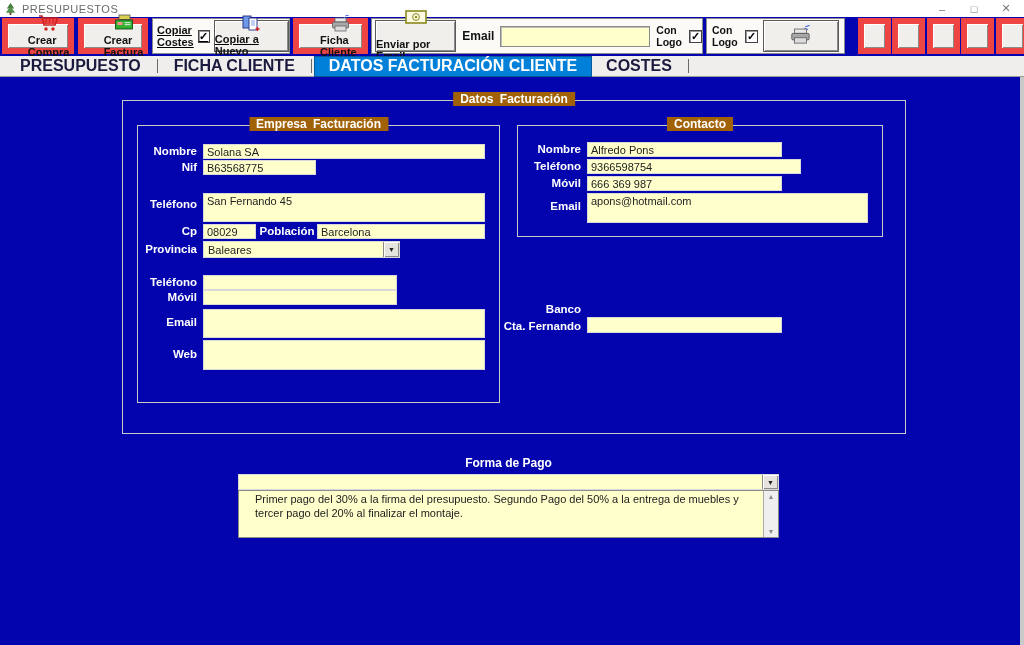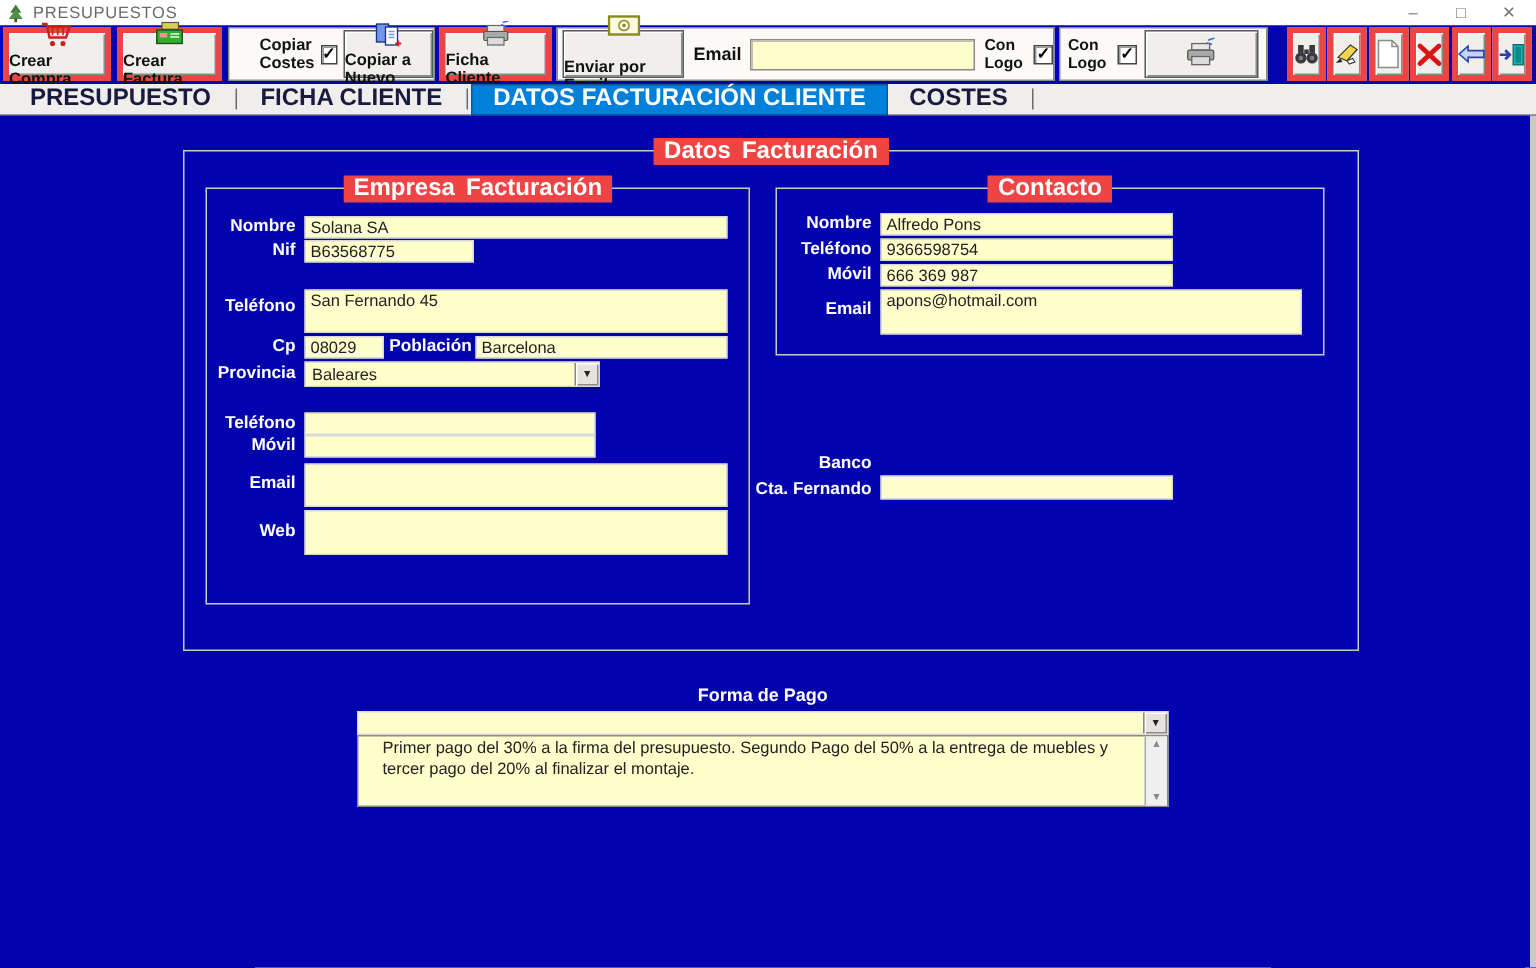--- a/index.html
+++ b/index.html
@@ -8,41 +8,41 @@
 
   
   .titlebar { position:absolute; top:0; left:0; width:1024px; height:17px; background:#ffffff; display:flex; align-items:center; }
   .titlebar .app-icon { margin-left:4px; display:flex; }
   .titlebar .title { margin-left:5px; font-size:11px; color:#6b6b6b; letter-spacing:0.5px; }
   .win-ctrls { position:absolute; right:2px; top:0; height:17px; display:flex; }
   .win-ctl { width:32px; height:17px; display:flex; align-items:center; justify-content:center; font-size:11px; color:#777; cursor:default; }
 
   
   .toolbar { position:absolute; top:17px; left:0; width:1024px; height:39px; background:#0404B0; }
-  .tb-raised { background:#f1efec; border:4px solid #ef4444; box-shadow:inset 1px 1px 0 #ffffff, inset -1px -1px 0 #8a8a8a; }
+  .tb-raised { background:#f1efec; border:6px solid #ef4444; box-shadow:inset 1px 1px 0 #ffffff, inset -1px -1px 0 #8a8a8a;padding-left:21px; }
   .tb-btn { position:absolute; top:1px; height:36px; display:flex; flex-direction:column; align-items:center; justify-content:center; gap:0px; font-size:11px; font-weight:bold; color:#111; cursor:pointer; }
   .tb-panel { position:absolute; top:1px; height:36px; background:#fbfaf7; border:1px solid #8a8a8a; display:flex; align-items:center; }
   .tb-inner-btn { background:#f1efec; border:1px solid #5a5a5a; box-shadow:inset 1px 1px 0 #ffffff, inset -1px -1px 0 #8a8a8a; height:32px; display:flex; flex-direction:column; align-items:center; justify-content:center; font-size:11px; font-weight:bold; color:#111; cursor:pointer; }
   .tb-label { font-size:11px; font-weight:bold; color:#111; line-height:12px; }
   .checkbox { width:13px; height:13px; background:#ffffff; border:1px solid #444; box-shadow:inset 1px 1px 0 #9a9a9a; display:flex; align-items:center; justify-content:center; font-size:11px; font-weight:bold; color:#000; line-height:11px; cursor:pointer; }
   .email-input { width:153px; height:21px; background:#FFFFCC; border:1px solid #8a8a8a; box-shadow:inset 1px 1px 0 #bdbdbd; font-size:11px; padding:0 3px; color:#222; font-family:"Liberation Sans",sans-serif; }
   .icon-strip { position:absolute; top:1px; left:858px; width:164px; height:36px; display:flex; gap:1.4px; }
   .icon-btn { width:26px; height:36px; display:flex; align-items:center; justify-content:center; cursor:pointer; }
 
   
   .tabbar { position:absolute; top:56px; left:0; width:1024px; height:21px; background:#f0eeec; border-bottom:1px solid #9a9a9a; display:flex; align-items:center; }
   .tab { height:21px; display:flex; align-items:center; padding:0 14px; font-size:16px; font-weight:bold; color:#1a1a3e; cursor:pointer; white-space:nowrap; }
   .tab.active { background:#0080D8; color:#ffffff; border:1px solid #0a5a9a; }
   .tab-sep { width:1px; height:14px; background:#6a6a6a; margin:0 2px; }
 
   
   .main { position:absolute; top:77px; left:0; width:1024px; height:568px; background:#0404AE; }
   .right-edge { position:absolute; top:0; left:1020px; width:4px; height:568px; background:#c9c9c9; }
   .grp { position:absolute; border:1px solid #c9c9c9; }
-  .grp .legend { position:absolute; top:-9px; left:50%; transform:translateX(-50%); background:#ef4444; padding:0 7px; color:#ffffff; font-weight:bold; font-size:16px; white-space:nowrap; word-spacing:3px; }
+  .grp .legend { position:absolute; top:-9px; left:50%; transform:translateX(-50%); background:#a16207; padding:0 7px; color:#ffffff; font-weight:bold; font-size:12px; white-space:nowrap; word-spacing:3px; }
   .lbl { position:absolute; color:#ffffff; font-weight:bold; font-size:11.5px; text-align:right; white-space:nowrap; }
   .fld { position:absolute; background:#FFFFCC; border:1px solid #d8d8d8; font-size:11px; color:#222; padding:0 3px; font-family:"Liberation Sans",sans-serif; }
   input.fld { outline:none; }
   .fld.multi { padding-top:1px; line-height:13px; overflow:hidden; }
   .combo { position:absolute; background:#FFFFCC; border:1px solid #d8d8d8; display:flex; align-items:center; }
   .combo .combo-val { flex:1; font-size:11px; color:#222; padding:0 4px; }
   .combo .combo-btn { width:16px; align-self:stretch; background:#e6e3de; border-left:1px solid #8a8a8a; box-shadow:inset 1px 1px 0 #fff, inset -1px -1px 0 #8a8a8a; display:flex; align-items:center; justify-content:center; font-size:7px; color:#222; cursor:pointer; }
   .fp-title { position:absolute; color:#ffffff; font-weight:bold; font-size:12px; text-align:center; }
   .ta { position:absolute; background:#FFFFCC; border:1px solid #8a8a8a; display:flex; }
   .ta .ta-text { flex:1; font-size:11px; color:#222; line-height:14px; padding:1px 3px; overflow:hidden; }
@@ -90,21 +90,21 @@
             <rect x="7" y="1" width="11" height="4.5" fill="#d8cf52" stroke="#555" stroke-width="0.8"></rect>
             <rect x="3.5" y="6" width="17" height="9" fill="#2fae2f" stroke="#1a4a1a" stroke-width="0.9"></rect>
             <rect x="5.5" y="8" width="5" height="3" fill="#ff9090"></rect>
             <rect x="12.5" y="8" width="6" height="1.3" fill="#bfe8bf"></rect>
             <rect x="12.5" y="10" width="6" height="1.3" fill="#bfe8bf"></rect>
           </svg>
       </span>
       <span>Crear Factura</span>
     </div>
 
-    <div class="tb-panel" style="left:152px; width:138px; gap:4px; padding-left:20px;">
+    <div class="tb-panel" style="left:152px; width:138px; gap:4px; padding-left:4px;text-decoration:underline;">
       <span class="tb-label" style="width:40px;">Copiar Costes</span>
       <span class="checkbox">
           <span>✓</span>
         </span>
       <div class="tb-inner-btn" style="width:82px;">
         <span>
           <svg width="20" height="16" viewBox="0 0 20 16">
               <rect x="2" y="1" width="8" height="12" fill="#6f97e8" stroke="#20307f" stroke-width="0.9"></rect>
               <rect x="8" y="3" width="8" height="12" fill="#ffffff" stroke="#20307f" stroke-width="0.9"></rect>
               <path d="M10 6 h4 M10 8 h4 M10 10 h4" stroke="#6f97e8" stroke-width="0.9"></path>
@@ -262,21 +262,21 @@
     <div class="fld multi" style="left:203px; top:263px; width:282px; height:30px;"></div>
 
     <div class="grp" style="left:517px; top:48px; width:366px; height:112px;">
       <span class="legend">Contacto</span>
     </div>
 
     <span class="lbl" style="left:480px; top:66px; width:101px;">Nombre</span>
     <input class="fld" style="left: 587px; top: 65px; width: 195px; height: 15px;" value="Alfredo Pons">
 
     <span class="lbl" style="left:480px; top:83px; width:101px;">Teléfono</span>
-    <input class="fld" style="left: 587px; top: 82px; width: 195px; height: 15px;" value="9366598754">
+    <input class="fld" style="left: 587px; top: 82px; width: 214px; height: 15px;" value="9366598754">
 
     <span class="lbl" style="left:480px; top:100px; width:101px;">Móvil</span>
     <input class="fld" style="left: 587px; top: 99px; width: 195px; height: 15px;" value="666 369 987">
 
     <span class="lbl" style="left:480px; top:123px; width:101px;">Email</span>
     <div class="fld multi" style="left:587px; top:116px; width:281px; height:30px;">apons@hotmail.com</div>
 
     <span class="lbl" style="left:460px; top:226px; width:121px;">Banco</span>
 
     <span class="lbl" style="left:460px; top:243px; width:121px;">Cta. Fernando</span>

